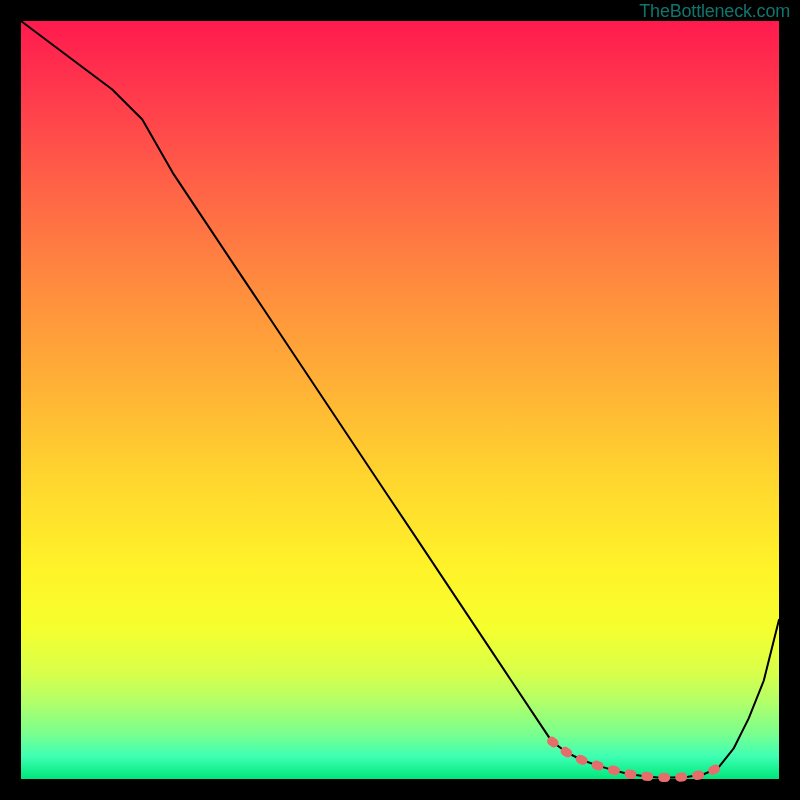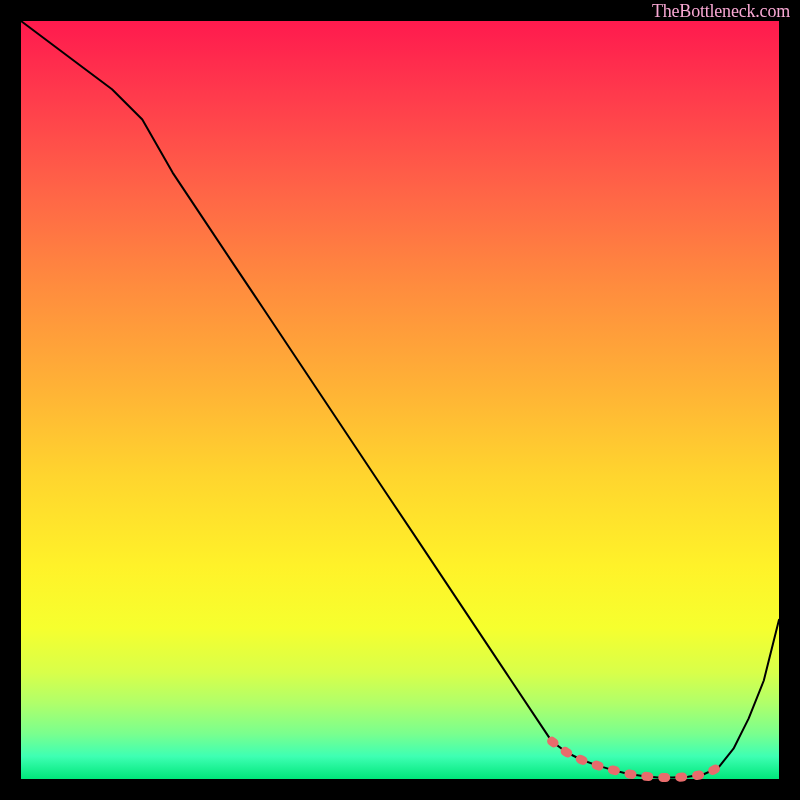--- a/index.html
+++ b/index.html
@@ -42,24 +42,24 @@
     left: 0;
     top: 0;
     width: 800px;
     height: 800px;
     pointer-events: none;
   }
   .watermark {
     position: absolute;
     top: 1px;
     right: 10px;
-    font-family: Liberation Serif, serif;
+    font-family: Liberation Sans, sans-serif;
     font-size: 18px;
     font-weight: 500;
-    color: #f9a8d4;
+    color: #0f766e;
     letter-spacing: -0.2px;
   }
 </style>
 </head>
 <body>
 
 <div class="chart-container">
   <div class="plot-area"></div>
   <svg class="overlay" viewBox="0 0 800 800">
     <g id="curve-layer">

